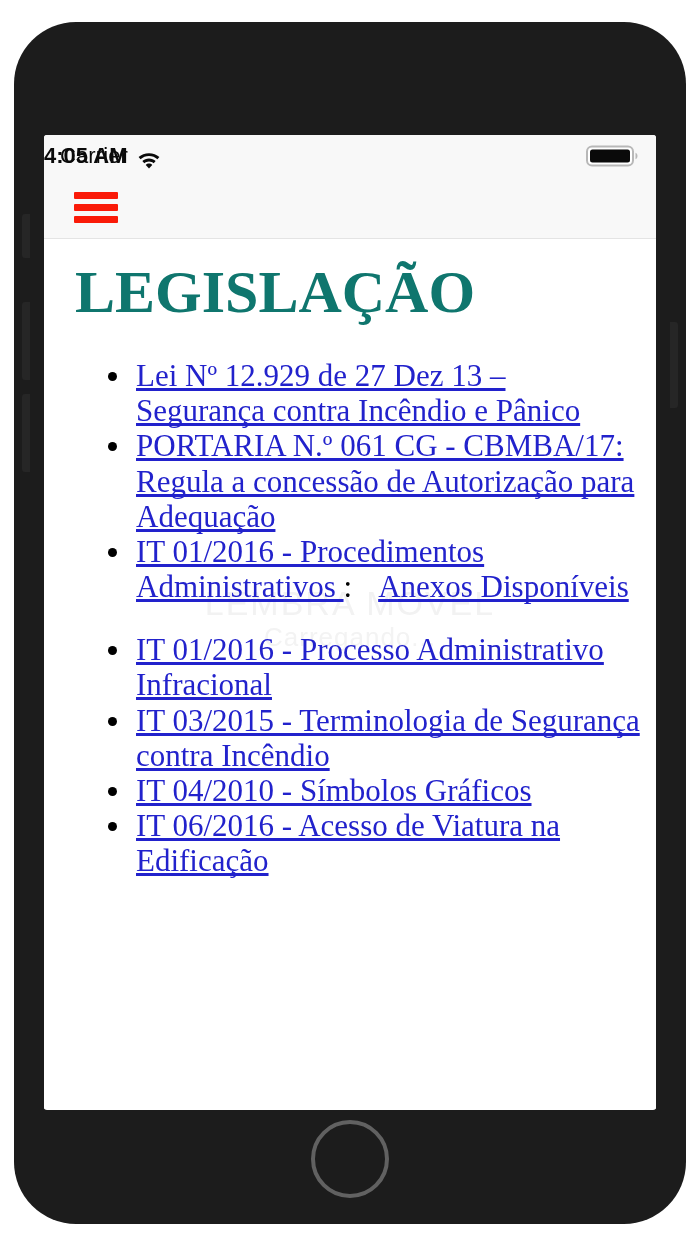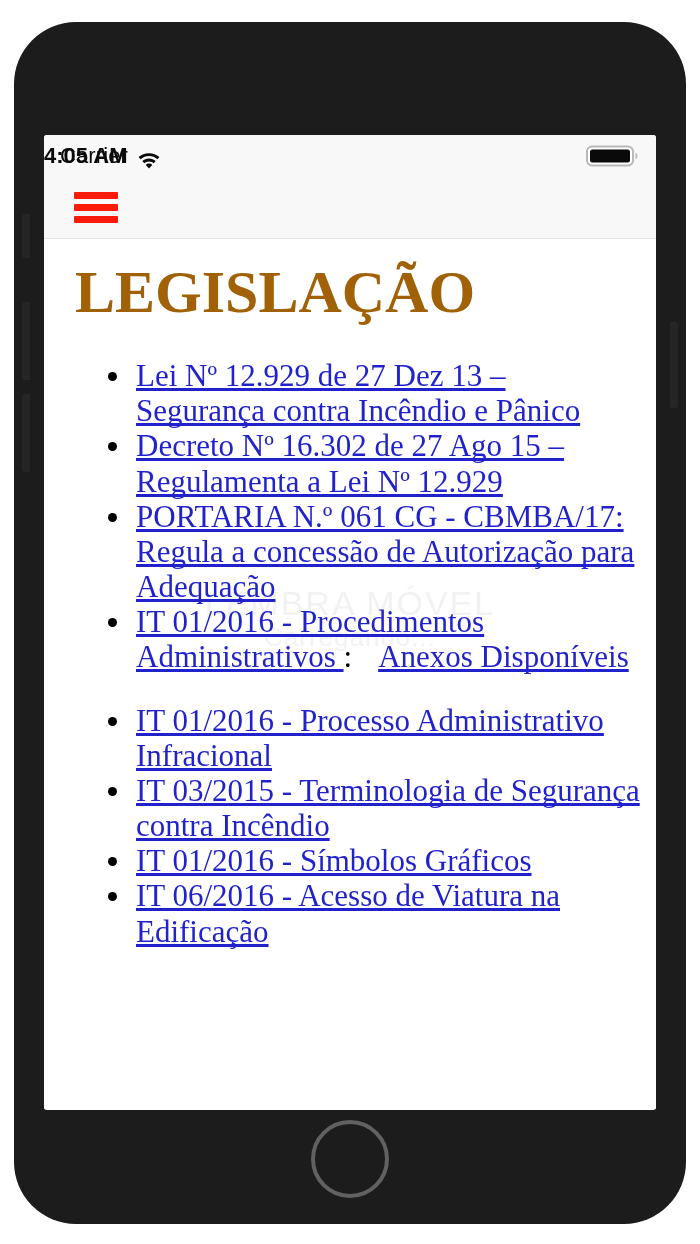--- a/index.html
+++ b/index.html
@@ -177,21 +177,21 @@
     display: block;
     line-height: 1.15;
   }
 
   #page-title {
     position: relative;
     z-index: 1;
     font-family: "Liberation Serif", serif;
     font-weight: bold;
     font-size: 60px;
-    color: #a16207;
+    color: #0f766e;
     margin: 0;
     padding: 22px 0 0 17px;
     line-height: 1.05;
     letter-spacing: 0px;
   }
 
   #legislation-list {
     position: relative;
     z-index: 1;
     list-style: none;
@@ -298,26 +298,25 @@
 
       <div id="watermark">
         <span class="wm-line1">LEMBRA MÓVEL</span>
         <span class="wm-line2">Carregando...</span>
       </div>
 
       <h1 id="page-title">LEGISLAÇÃO</h1>
 
       <ul id="legislation-list">
           <li><a class="leg-link">Lei Nº 12.929 de 27 Dez 13 – Segurança contra Incêndio e Pânico</a></li>
-          <li><a class="leg-link">Decreto Nº 16.302 de 27 Ago 15 – Regulamenta a Lei Nº 12.929</a></li>
           <li><a class="leg-link">PORTARIA N.º 061 CG - CBMBA/17: Regula a concessão de Autorização para Adequação </a></li>
           <li class="has-gap"><a class="leg-link">IT 01/2016 - Procedimentos Administrativos </a><span class="leg-sep">:</span><span class="leg-gap"></span><a class="leg-link">Anexos Disponíveis</a></li>
           <li><a class="leg-link">IT 01/2016 - Processo Administrativo Infracional</a></li>
           <li><a class="leg-link">IT 03/2015 - Terminologia de Segurança contra Incêndio</a></li>
-          <li><a class="leg-link">IT 01/2016 - Símbolos Gráficos</a></li>
+          <li><a class="leg-link">IT 04/2010 - Símbolos Gráficos</a></li>
           <li><a class="leg-link">IT 06/2016 - Acesso de Viatura na Edificação</a></li>
         </ul>
 
     </div>
   </div>
 
   <div id="home-button"></div>
 </div>
 
 </body></html>

